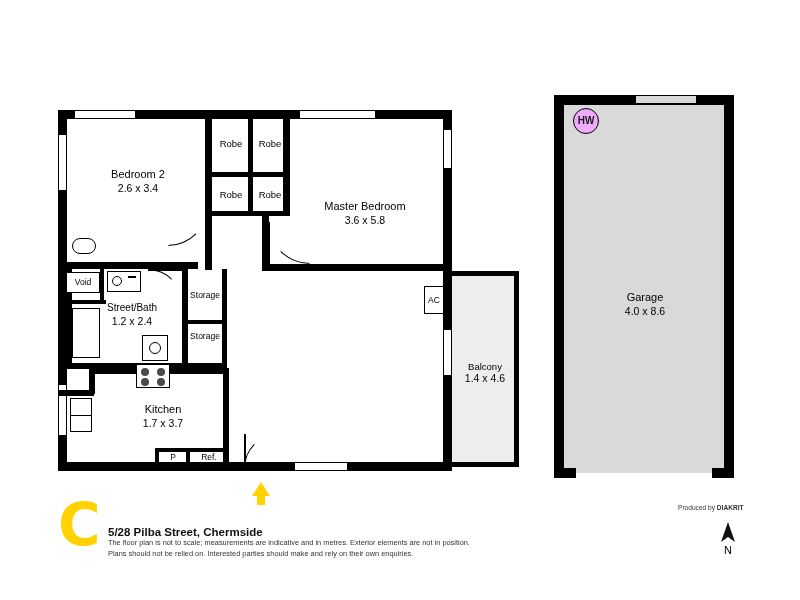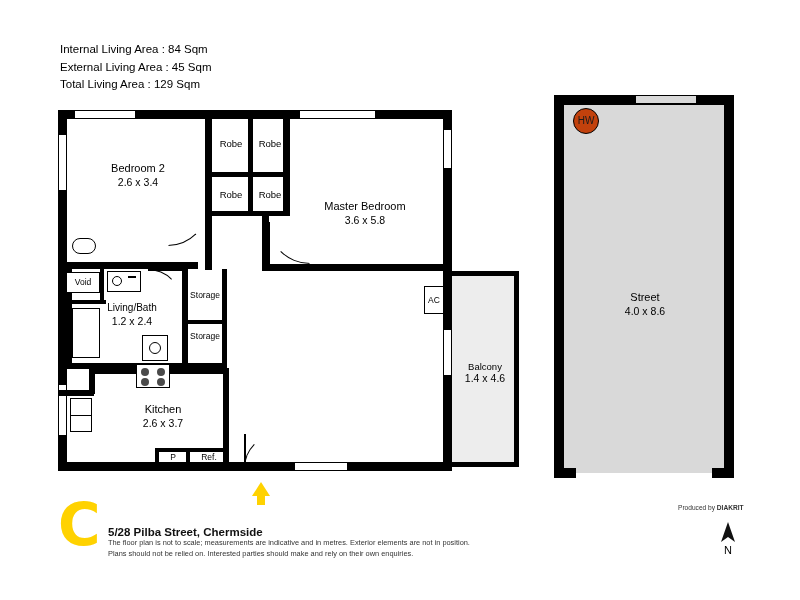--- a/index.html
+++ b/index.html
@@ -75,25 +75,25 @@
     background: transparent;
   }
 
   
   .hw-badge {
     border: 1.5px solid #000;
     border-radius: 50%;
     width: 26px;
     height: 26px;
     box-sizing: border-box;
-    background: #c2410c;
+    background: #f0abfc;
     font-size: 10px;
     line-height: 23px;
     text-align: center;
-    font-weight: normal;
+    font-weight: bold;
   }
   .notinposition {
     font-size: 11px;
     text-align: center;
     color: #000;
     width: 100%;
   }
 
   
   .logo-c {
@@ -139,25 +139,20 @@
     width: 8px;
     height: 9px;
     background: #ffd200;
   }
 </style>
 </head>
 <body>
 
 <div id="stage">
 
-  <div class="abs areas">
-    <div>Internal Living Area : 84 Sqm</div>
-    <div>External Living Area : 45 Sqm</div>
-    <div>Total Living Area : 129 Sqm</div>
-  </div>
 
   <div class="abs wall" style="left:58px; top:110px; width:394px; height:9px;"></div>
   <div class="abs wall" style="left:58px; top:462px; width:394px; height:9px;"></div>
   <div class="abs wall" style="left:58px; top:110px; width:9px; height:361px;"></div>
   <div class="abs wall" style="left:443px; top:110px; width:9px; height:361px;"></div>
 
   <div class="abs room-fill" style="left:75px; top:111px; width:60px; height:7px;"></div>
   <div class="abs room-fill" style="left:300px; top:111px; width:75px; height:7px;"></div>
   <div class="abs room-fill" style="left:59px; top:135px; width:7px; height:55px;"></div>
   <div class="abs room-fill" style="left:59px; top:385px; width:7px; height:50px;"></div>
@@ -201,39 +196,39 @@
   <div class="abs wall" style="left:155px; top:448px; width:4px; height:16px;"></div>
 
   <div class="abs light-fill" style="left:452px; top:271px; width:62px; height:191px;"></div>
   <div class="abs wall" style="left:443px; top:271px; width:76px; height:5px;"></div>
   <div class="abs wall" style="left:514px; top:271px; width:5px; height:196px;"></div>
   <div class="abs wall" style="left:443px; top:462px; width:76px; height:5px;"></div>
 
   <div class="abs fix-box" style="left:424px; top:286px; width:20px; height:28px;"></div>
   <div class="abs label tiny" style="left:424px; top:295px; width:20px;">AC</div>
 
-  <div class="abs label" style="left:78px; top:162px; width:120px;">
+  <div class="abs label" style="left:78px; top:168px; width:120px;">
     <span>Bedroom 2</span>
     <span class="dim">2.6 x 3.4</span>
   </div>
 
   <div class="abs label" style="left:300px; top:200px; width:130px;">
     <span>Master Bedroom</span>
     <span class="dim">3.6 x 5.8</span>
   </div>
 
   <div class="abs label" style="left:82px; top:301px; width:100px; font-size:10px;">
-    <span>Living/Bath</span>
+    <span>Street/Bath</span>
     <span class="dim">1.2 x 2.4</span>
   </div>
 
 
   <div class="abs label" style="left:108px; top:403px; width:110px;">
     <span>Kitchen</span>
-    <span class="dim">2.6 x 3.7</span>
+    <span class="dim">1.7 x 3.7</span>
   </div>
 
   <div class="abs label small" style="left:457px; top:361px; width:56px;">
     <span>Balcony</span>
     <span class="dim">1.4 x 4.6</span>
   </div>
 
   <div class="abs label small" style="left:214px; top:138px; width:34px;">Robe</div>
   <div class="abs label small" style="left:253px; top:138px; width:34px;">Robe</div>
   <div class="abs label small" style="left:214px; top:189px; width:34px;">Robe</div>
@@ -292,21 +287,21 @@
   <div class="abs wall" style="left:724px; top:95px; width:10px; height:383px;"></div>
   <div class="abs wall" style="left:554px; top:468px; width:22px; height:10px;"></div>
   <div class="abs wall" style="left:712px; top:468px; width:22px; height:10px;"></div>
 
   <div class="abs gray-fill" style="left:636px; top:96px; width:60px; height:8px;"></div>
   <div class="abs fix-line" style="left:636px; top:103px; width:60px; height:1px;"></div>
 
   <div class="abs hw-badge" style="left:573px; top:108px;">HW</div>
 
   <div class="abs label" style="left:595px; top:291px; width:100px;">
-    <span>Street</span>
+    <span>Garage</span>
     <span class="dim">4.0 x 8.6</span>
   </div>
 
 
   <div class="abs logo-c" style="left:58px; top:500px;">C</div>
   <div class="abs addr" style="left:108px; top:514px;margin-top:12px;">5/28 Pilba Street, Chermside</div>
   <div class="abs disclaimer" style="left:108px; top:538px;">The floor plan is not to scale; measurements are indicative and in metres. Exterior elements are not in position.</div>
   <div class="abs disclaimer" style="left:108px; top:549px;">Plans should not be relied on. Interested parties should make and rely on their own enquiries.</div>
 
   <div class="abs produced" style="left:678px; top:504px;">

